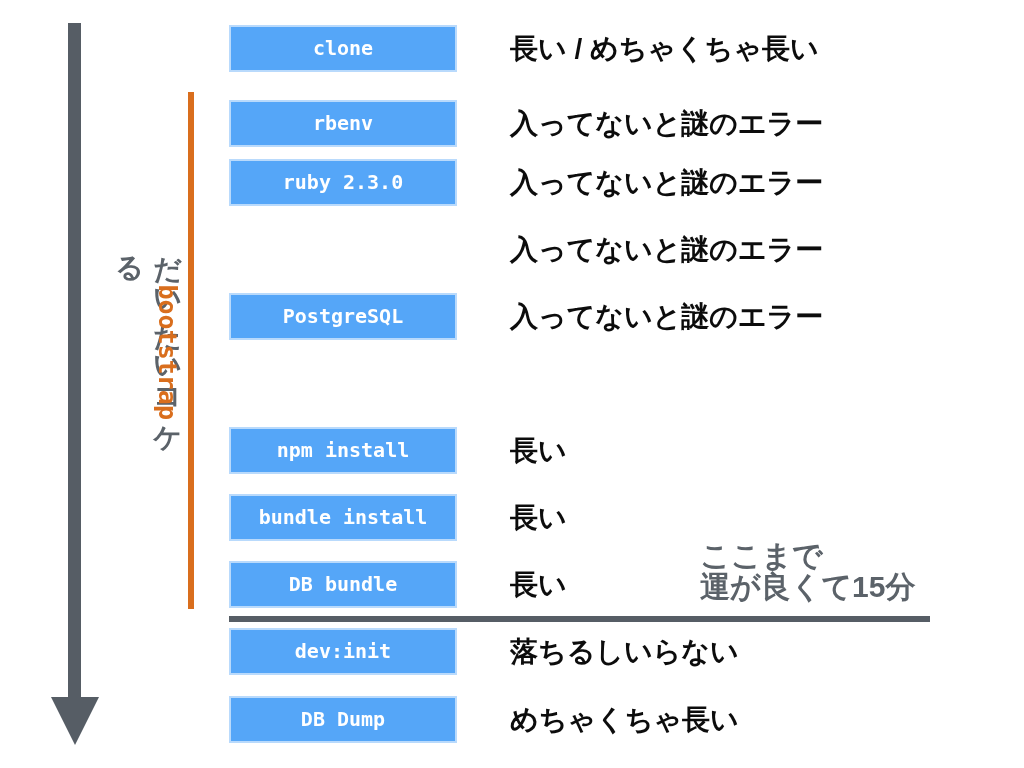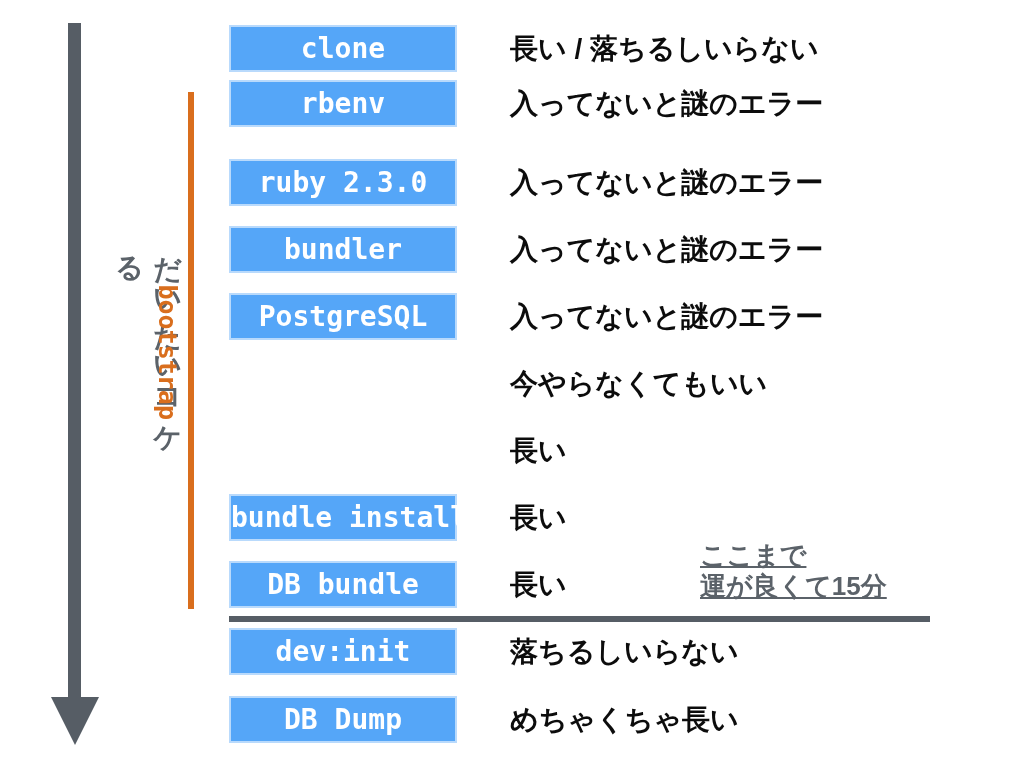--- a/index.html
+++ b/index.html
@@ -72,21 +72,21 @@
   }
   .step-box {
     position: absolute;
     left: 229px; top: 0;
     width: 224px; height: 43px;
     background: #55a6f8;
     border: 2px solid #b9dafc;
     color: #ffffff;
     font-family: "DejaVu Sans Mono", monospace;
     font-weight: bold;
-    font-size: 28px;
+    font-size: 20px;
     text-align: center;
     line-height: 43px;
     white-space: nowrap;
   }
   .step-note {
     position: absolute;
     left: 510px; top: 0;
     height: 47px;
     line-height: 47px;
     color: #0c0c0c;
@@ -100,65 +100,63 @@
   .divider {
     position: absolute;
     left: 229px; top: 616px;
     width: 701px; height: 6px;
     background: #565d65;
   }
   .checkpoint {
     position: absolute;
     left: 700px; top: 540px;
     color: #5b6269;
-    font-size: 26px;
+    font-size: 30px;
     font-weight: bold;
     line-height: 31px;
     white-space: nowrap;
     font-family: "Liberation Sans", sans-serif;
-    text-decoration: underline;
   }
 </style>
 </head>
 <body>
 
 <div id="canvas">
 
   <div class="arrow-shaft"></div>
   <div class="arrow-head"></div>
 
   <div class="vlabel">だいたいコケる</div>
 
   <div class="bracket-line"></div>
   <div class="bracket-label">bootstrap</div>
 
   <div class="row" style="top:25px">
     <div class="step-box">clone</div>
-    <div class="step-note">長い / 落ちるしいらない</div>
+    <div class="step-note">長い / めちゃくちゃ長い</div>
   </div>
-  <div class="row" style="top:80px">
+  <div class="row" style="top:100px">
     <div class="step-box">rbenv</div>
     <div class="step-note">入ってないと謎のエラー</div>
   </div>
   <div class="row" style="top:159px">
     <div class="step-box">ruby 2.3.0</div>
     <div class="step-note">入ってないと謎のエラー</div>
   </div>
   <div class="row" style="top:226px">
-    <div class="step-box">bundler</div>
     <div class="step-note">入ってないと謎のエラー</div>
   </div>
   <div class="row" style="top:293px">
     <div class="step-box">PostgreSQL</div>
     <div class="step-note">入ってないと謎のエラー</div>
   </div>
   <div class="row" style="top:360px">
-    <div class="step-note">今やらなくてもいい</div>
   </div>
   <div class="row" style="top:427px">
+    <div class="step-box">npm install</div>
     <div class="step-note">長い</div>
   </div>
   <div class="row" style="top:494px">
     <div class="step-box">bundle install</div>
     <div class="step-note">長い</div>
   </div>
   <div class="row" style="top:561px">
     <div class="step-box">DB bundle</div>
     <div class="step-note">長い</div>
   </div>

